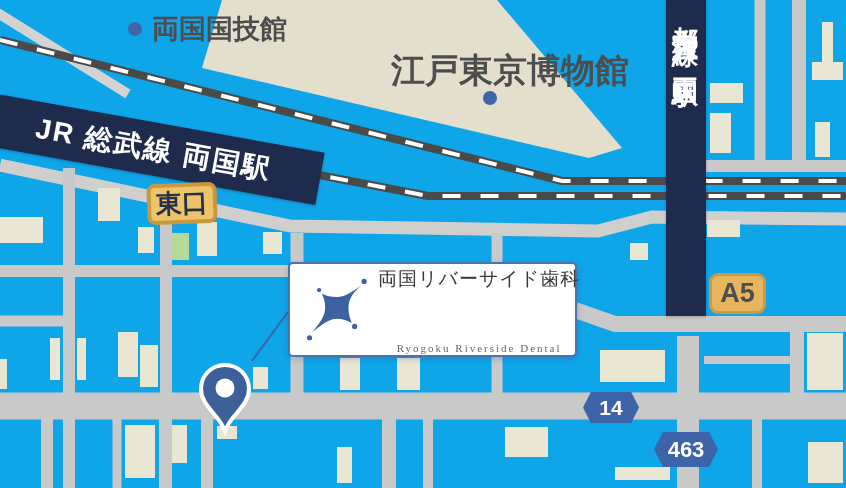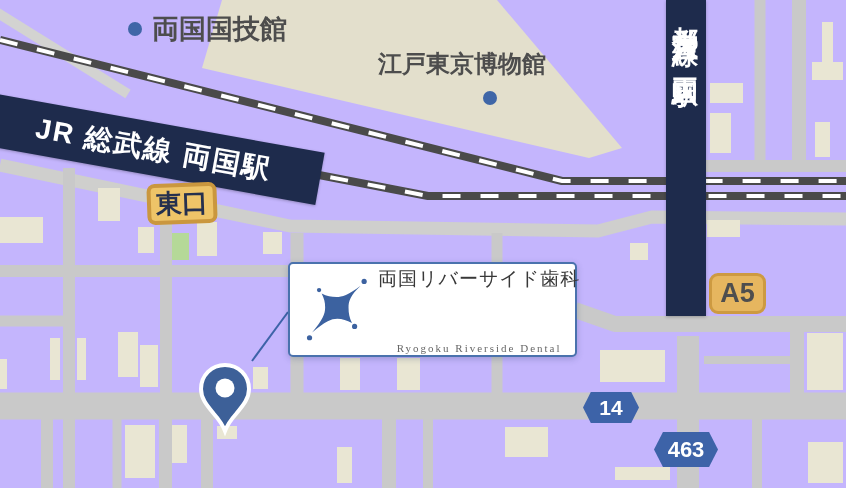--- a/index.html
+++ b/index.html
@@ -1,21 +1,21 @@
 <!DOCTYPE html>
 <html><head>
 <meta charset="utf-8">
 <style>
   html,body{margin:0;padding:0;}
   body{width:846px;height:488px;overflow:hidden;font-family:"Liberation Sans",sans-serif;}
-  #map{position:relative;width:846px;height:488px;background:#c4b5fd;overflow:hidden;}
+  #map{position:relative;width:846px;height:488px;background:#0ea5e9;overflow:hidden;}
   #base{position:absolute;left:0;top:0;z-index:0;}
   .label{position:absolute;font-weight:bold;color:#4d4d4d;white-space:nowrap;z-index:2;}
   .label-kokugikan{left:152px;top:11px;font-size:27px;}
-  .label-museum{left:378px;top:48px;font-size:24px;}
+  .label-museum{left:391px;top:48px;font-size:34px;}
   .jr-banner{position:absolute;left:-8px;top:93px;width:338px;height:53px;background:#1e2b4c;
     transform:rotate(10.2deg);transform-origin:0 0;display:flex;align-items:center;justify-content:center;
     color:#fff;font-size:28px;font-weight:bold;letter-spacing:2px;white-space:nowrap;z-index:2;
     box-shadow:0 1px 3px rgba(0,0,0,.25);}
   .oedo-banner{position:absolute;left:666px;top:0;width:40px;height:316px;background:#1e2b4c;
     color:#fff;font-size:26px;font-weight:bold;letter-spacing:3px;z-index:2;
     writing-mode:vertical-rl;text-orientation:upright;display:flex;align-items:center;justify-content:flex-start;
     padding-top:6px;box-sizing:border-box;box-shadow:0 1px 3px rgba(0,0,0,.25);}
   .east-exit{position:absolute;left:147px;top:183px;width:62px;height:33px;background:#eec468;
     border:4px solid #ca973e;border-radius:8px;color:#25304e;font-size:26px;font-weight:bold;

